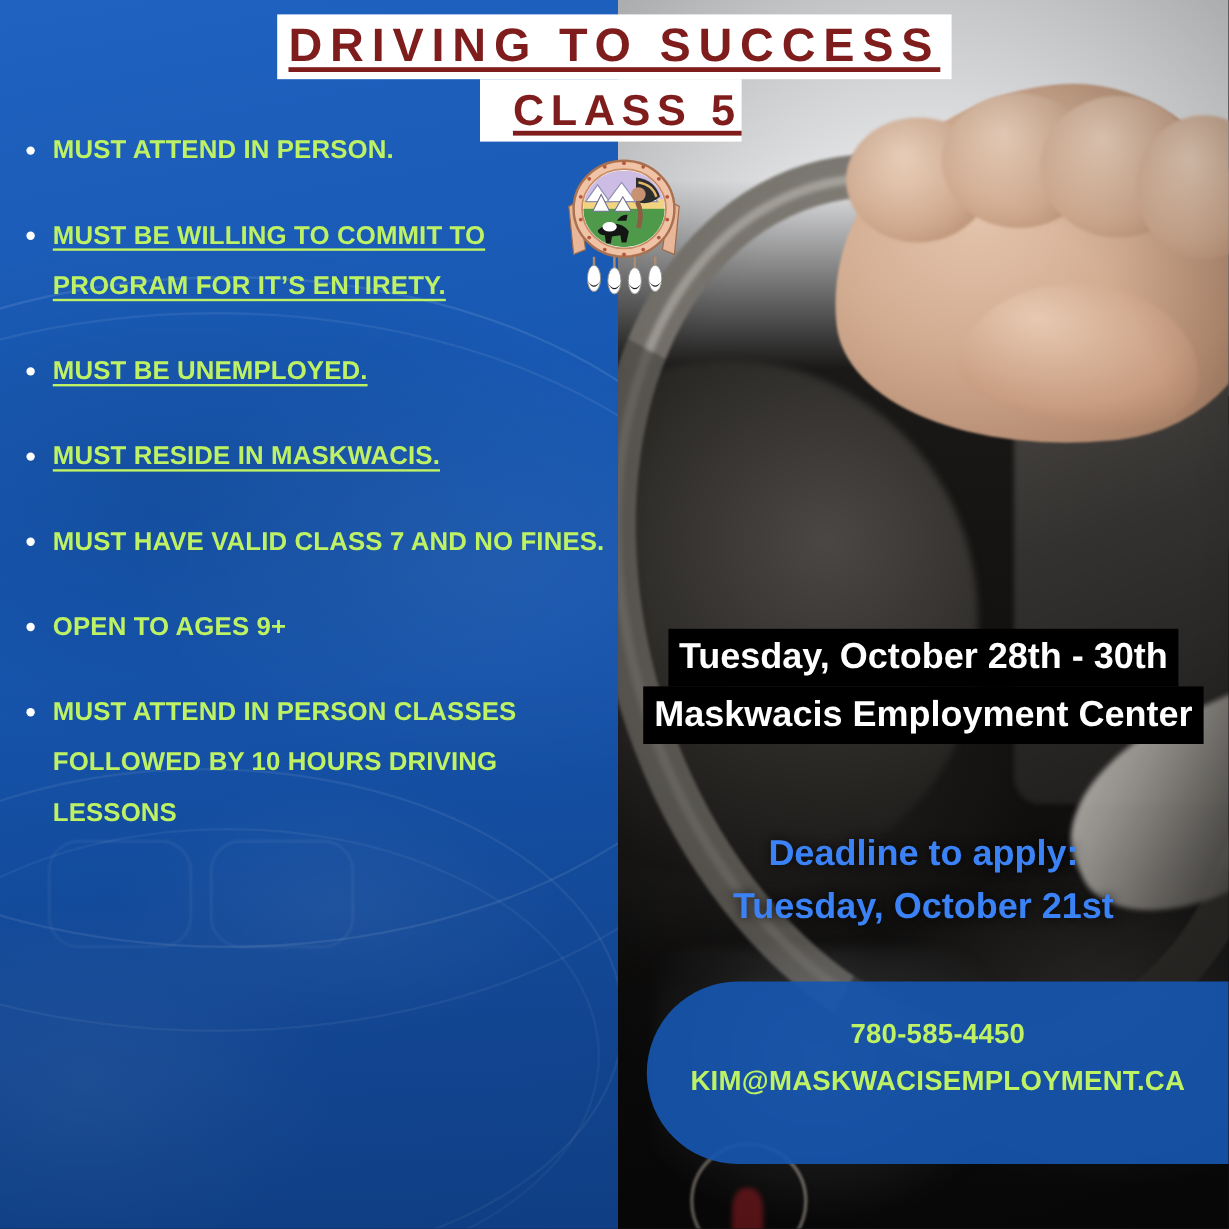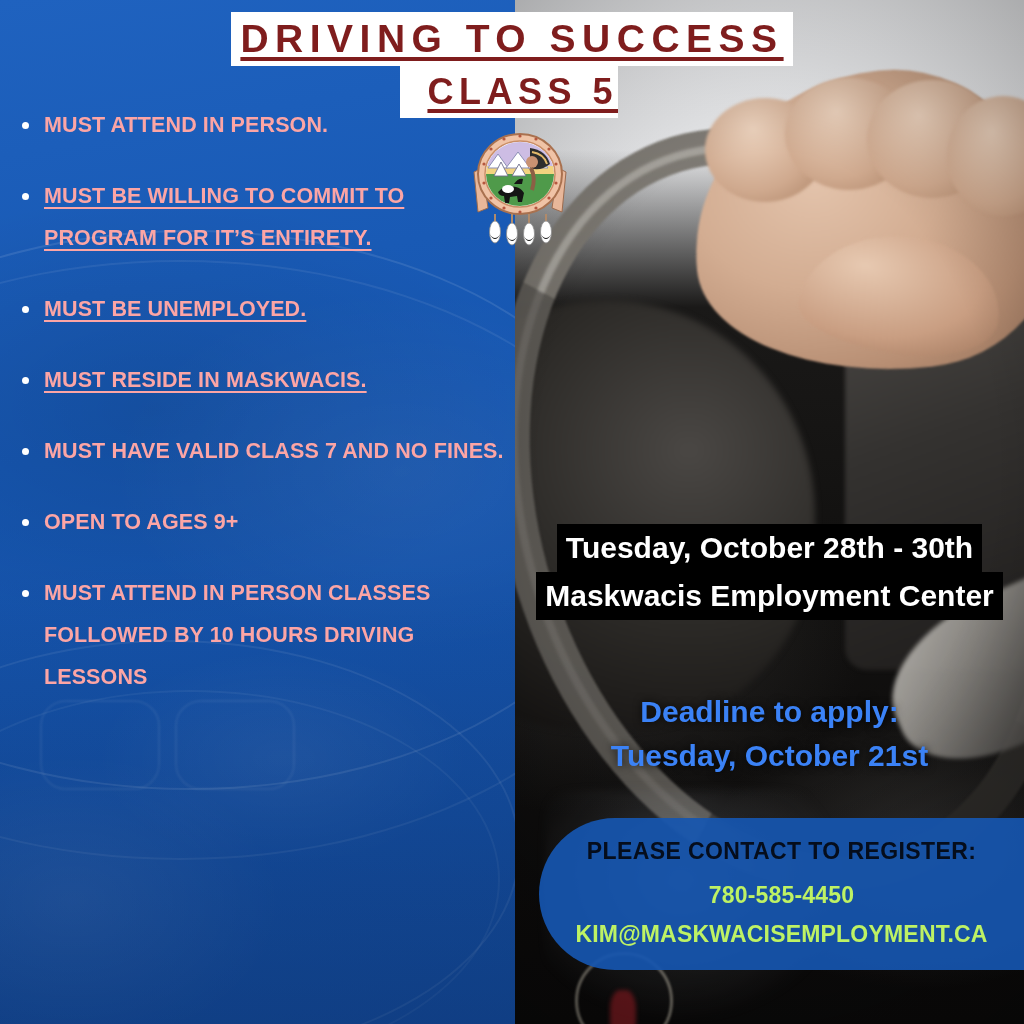--- a/index.html
+++ b/index.html
@@ -168,21 +168,21 @@
   
   .emblem{position:absolute;left:468px;top:126px;width:104px;height:130px;}
 
   
   .bullets{
     position:absolute;left:0;top:104px;width:515px;
     padding:0;margin:0;list-style:none;
   }
   .bullet{
     position:relative;
-    color:#fca5a5;font-weight:700;
+    color:#bef264;font-weight:700;
     font-size:21.5px;line-height:42px;
     letter-spacing:.1px;
     padding-left:44px;
     margin-bottom:29px;
   }
   .bullet::before{
     content:"";position:absolute;left:22px;top:18px;
     width:7px;height:7px;border-radius:50%;background:#ffffff;
   }
   .bullet .txt{display:inline;}
@@ -356,18 +356,17 @@
     <div><span class="dline hl">Tuesday, October 28th - 30th</span></div>
     <div><span class="dline hl">Maskwacis Employment Center</span></div>
   </div>
 
   <div class="deadline">
     <span class="dl-line">Deadline to apply:</span>
     <span class="dl-line">Tuesday, October  21st</span>
   </div>
 
   <div class="contact">
-    <div class="contact-h">PLEASE CONTACT TO REGISTER:</div>
     <div class="contact-l contact-phone">780-585-4450</div>
     <div class="contact-l">KIM@MASKWACISEMPLOYMENT.CA</div>
   </div>
 
 </div>
 
 </body></html>

